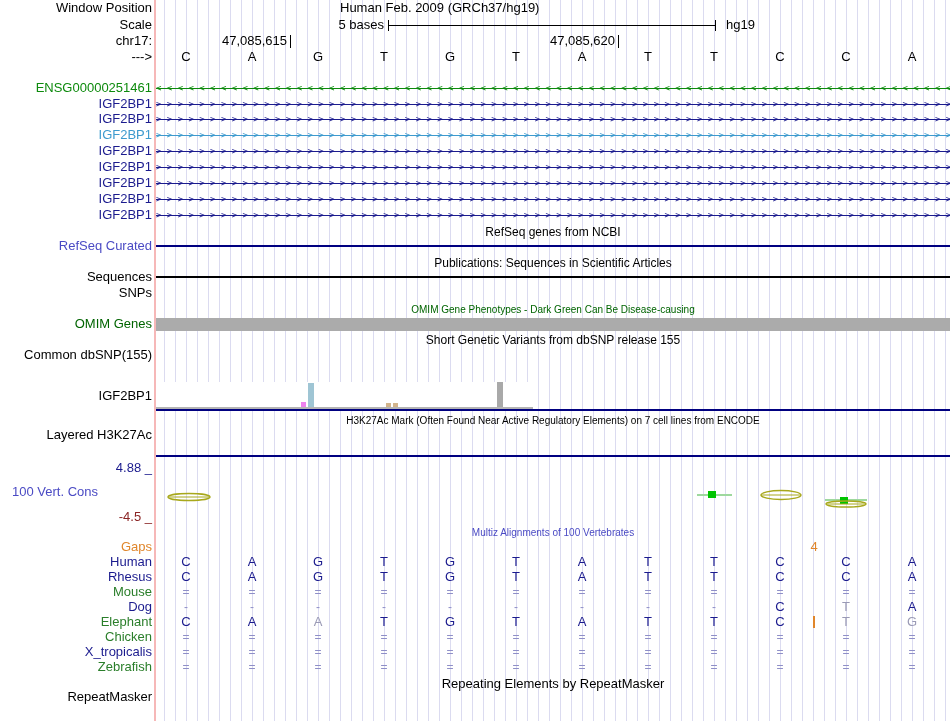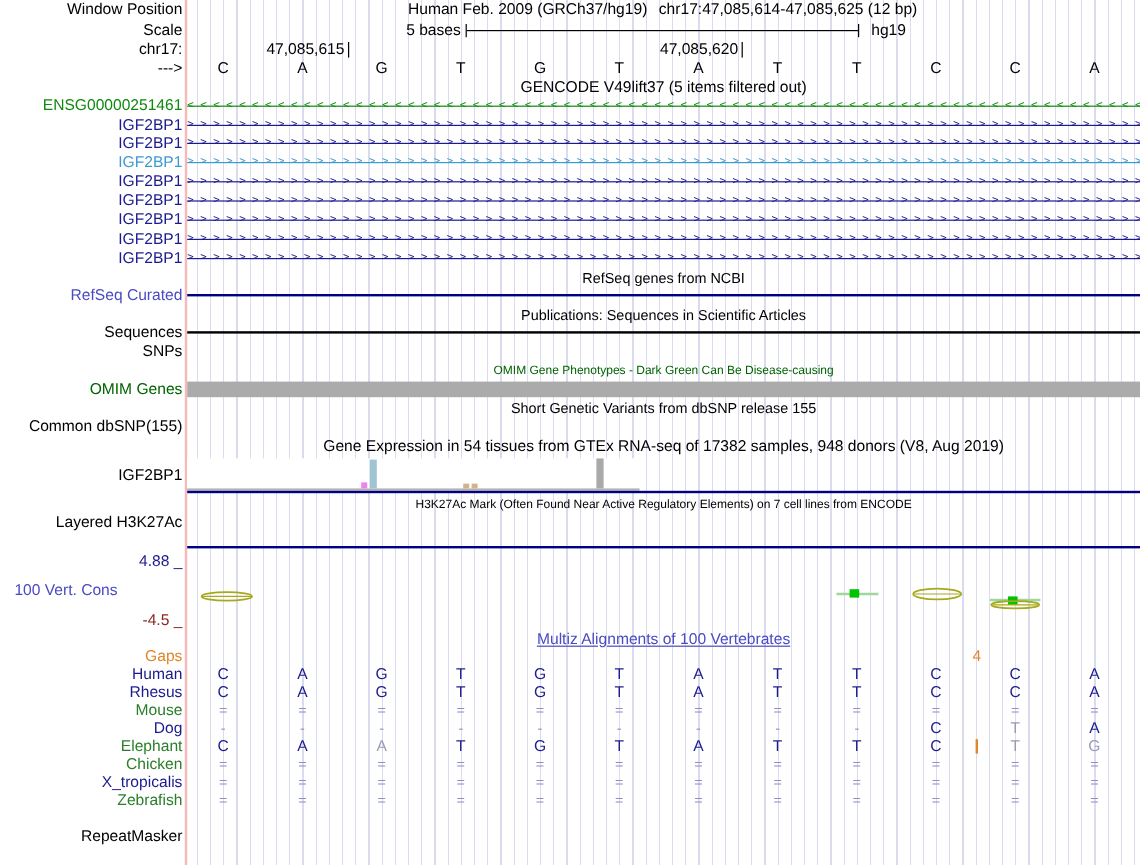--- a/index.html
+++ b/index.html
@@ -30,21 +30,20 @@
            font-family:"DejaVu Sans Mono",monospace;font-size:9px;line-height:13px;letter-spacing:5.4px}
 </style>
 </head>
 <body>
 
 <div id="stage">
   <div id="grid"></div>
   <div id="pink"></div>
 
   <span class="hdr" id="hdr-assembly">Human Feb. 2009 (GRCh37/hg19)</span>
-  <span class="hdr" id="hdr-range">chr17:47,085,614-47,085,625 (12 bp)</span>
   <span class="hdr" id="hdr-scaleval">5 bases</span>
   <span id="scalebar"></span>
   <span class="hdr" id="hdr-genome">hg19</span>
   <span class="hdr" id="coord-left">47,085,615</span>
   <span class="coord-tick" id="tick-left"></span>
   <span class="hdr" id="coord-right">47,085,620</span>
   <span class="coord-tick" id="tick-right"></span>
 <div class="lab" style="top: 1px; color: rgb(0, 0, 0);">Window Position</div>
     <div class="lab" style="top: 18px; color: rgb(0, 0, 0);">Scale</div>
     <div class="lab" style="top: 34px; color: rgb(0, 0, 0);">chr17:</div>
@@ -54,28 +53,27 @@
     <div class="lab" style="top: 286px; color: rgb(0, 0, 0);">SNPs</div>
     <div class="lab" style="top: 317px; color: rgb(0, 100, 0);">OMIM Genes</div>
     <div class="lab" style="top: 348px; color: rgb(0, 0, 0);">Common dbSNP(155)</div>
     <div class="lab" style="top: 389px; color: rgb(0, 0, 0);">IGF2BP1</div>
     <div class="lab" style="top: 428px; color: rgb(0, 0, 0);">Layered H3K27Ac</div>
     <div class="lab" style="top: 461px; color: rgb(27, 27, 142);">4.88 _</div>
     <div class="lab left" style="top: 485px; color: rgb(74, 74, 196);">100 Vert. Cons</div>
     <div class="lab" style="top: 510px; color: rgb(139, 37, 37);">-4.5 _</div>
     <div class="lab" style="top: 540px; color: rgb(224, 134, 43);">Gaps</div>
     <div class="lab" style="top: 690px; color: rgb(0, 0, 0);">RepeatMasker</div>
-    <div class="title" style="top: 66px; color: rgb(0, 0, 0); font-size: 13px;">GENCODE V49lift37 (5 items filtered out)</div>
     <div class="title" style="top: 256px; color: rgb(0, 0, 0); font-size: 12px;">Publications: Sequences in Scientific Articles</div>
     <div class="title" style="top: 225px; color: rgb(0, 0, 0); font-size: 12px;">RefSeq genes from NCBI</div>
     <div class="title" style="top: 303px; color: rgb(0, 100, 0); font-size: 10px;">OMIM Gene Phenotypes - Dark Green Can Be Disease-causing</div>
     <div class="title" style="top: 333px; color: rgb(0, 0, 0); font-size: 12px;">Short Genetic Variants from dbSNP release 155</div>
-    <div class="title" style="top: 365px; color: rgb(0, 0, 0); font-size: 13px;">Gene Expression in 54 tissues from GTEx RNA-seq of 17382 samples, 948 donors (V8, Aug 2019)</div>
     <div class="title" style="top: 414px; color: rgb(0, 0, 0); font-size: 10px;">H3K27Ac Mark (Often Found Near Active Regulatory Elements) on 7 cell lines from ENCODE</div>
-    <div class="title" style="top: 526px; color: rgb(74, 74, 196); font-size: 13px; text-decoration: underline;">Multiz Alignments of 100 Vertebrates</div>
+    <div class="title" style="top: 526px; color: rgb(74, 74, 196); font-size: 10px;">Multiz Alignments of 100 Vertebrates</div>
+    <div class="title" style="top: 677px; color: rgb(0, 0, 0); font-size: 13px;">Repeating Elements by RepeatMasker</div>
     <div class="lab" style="top: 81px; color: rgb(13, 138, 13);">ENSG00000251461</div>
     <div class="generow" style="top: 82px; color: rgb(13, 138, 13); background-image: linear-gradient(rgb(13, 138, 13), rgb(13, 138, 13)); background-size: 100% 1px; background-position: 0px 6px; background-repeat: no-repeat;">&lt;&lt;&lt;&lt;&lt;&lt;&lt;&lt;&lt;&lt;&lt;&lt;&lt;&lt;&lt;&lt;&lt;&lt;&lt;&lt;&lt;&lt;&lt;&lt;&lt;&lt;&lt;&lt;&lt;&lt;&lt;&lt;&lt;&lt;&lt;&lt;&lt;&lt;&lt;&lt;&lt;&lt;&lt;&lt;&lt;&lt;&lt;&lt;&lt;&lt;&lt;&lt;&lt;&lt;&lt;&lt;&lt;&lt;&lt;&lt;&lt;&lt;&lt;&lt;&lt;&lt;&lt;&lt;&lt;&lt;&lt;&lt;&lt;&lt;&lt;&lt;&lt;&lt;&lt;&lt;</div>
     <div class="lab" style="top: 97px; color: rgb(27, 27, 142);">IGF2BP1</div>
     <div class="generow" style="top: 98px; color: rgb(27, 27, 142); background-image: linear-gradient(rgb(27, 27, 142), rgb(27, 27, 142)); background-size: 100% 1px; background-position: 0px 6px; background-repeat: no-repeat;">&gt;&gt;&gt;&gt;&gt;&gt;&gt;&gt;&gt;&gt;&gt;&gt;&gt;&gt;&gt;&gt;&gt;&gt;&gt;&gt;&gt;&gt;&gt;&gt;&gt;&gt;&gt;&gt;&gt;&gt;&gt;&gt;&gt;&gt;&gt;&gt;&gt;&gt;&gt;&gt;&gt;&gt;&gt;&gt;&gt;&gt;&gt;&gt;&gt;&gt;&gt;&gt;&gt;&gt;&gt;&gt;&gt;&gt;&gt;&gt;&gt;&gt;&gt;&gt;&gt;&gt;&gt;&gt;&gt;&gt;&gt;&gt;&gt;&gt;&gt;&gt;&gt;&gt;&gt;&gt;</div>
     <div class="lab" style="top: 112px; color: rgb(27, 27, 142);">IGF2BP1</div>
     <div class="generow" style="top: 113px; color: rgb(27, 27, 142); background-image: linear-gradient(rgb(27, 27, 142), rgb(27, 27, 142)); background-size: 100% 1px; background-position: 0px 6px; background-repeat: no-repeat;">&gt;&gt;&gt;&gt;&gt;&gt;&gt;&gt;&gt;&gt;&gt;&gt;&gt;&gt;&gt;&gt;&gt;&gt;&gt;&gt;&gt;&gt;&gt;&gt;&gt;&gt;&gt;&gt;&gt;&gt;&gt;&gt;&gt;&gt;&gt;&gt;&gt;&gt;&gt;&gt;&gt;&gt;&gt;&gt;&gt;&gt;&gt;&gt;&gt;&gt;&gt;&gt;&gt;&gt;&gt;&gt;&gt;&gt;&gt;&gt;&gt;&gt;&gt;&gt;&gt;&gt;&gt;&gt;&gt;&gt;&gt;&gt;&gt;&gt;&gt;&gt;&gt;&gt;&gt;&gt;</div>
     <div class="lab" style="top: 128px; color: rgb(61, 154, 206);">IGF2BP1</div>
     <div class="generow" style="top: 129px; color: rgb(61, 154, 206); background-image: linear-gradient(rgb(61, 154, 206), rgb(61, 154, 206)); background-size: 100% 1px; background-position: 0px 6px; background-repeat: no-repeat;">&gt;&gt;&gt;&gt;&gt;&gt;&gt;&gt;&gt;&gt;&gt;&gt;&gt;&gt;&gt;&gt;&gt;&gt;&gt;&gt;&gt;&gt;&gt;&gt;&gt;&gt;&gt;&gt;&gt;&gt;&gt;&gt;&gt;&gt;&gt;&gt;&gt;&gt;&gt;&gt;&gt;&gt;&gt;&gt;&gt;&gt;&gt;&gt;&gt;&gt;&gt;&gt;&gt;&gt;&gt;&gt;&gt;&gt;&gt;&gt;&gt;&gt;&gt;&gt;&gt;&gt;&gt;&gt;&gt;&gt;&gt;&gt;&gt;&gt;&gt;&gt;&gt;&gt;&gt;&gt;</div>
     <div class="lab" style="top: 144px; color: rgb(27, 27, 142);">IGF2BP1</div>
     <div class="generow" style="top: 145px; color: rgb(27, 27, 142); background-image: linear-gradient(rgb(27, 27, 142), rgb(27, 27, 142)); background-size: 100% 1px; background-position: 0px 6px; background-repeat: no-repeat;">&gt;&gt;&gt;&gt;&gt;&gt;&gt;&gt;&gt;&gt;&gt;&gt;&gt;&gt;&gt;&gt;&gt;&gt;&gt;&gt;&gt;&gt;&gt;&gt;&gt;&gt;&gt;&gt;&gt;&gt;&gt;&gt;&gt;&gt;&gt;&gt;&gt;&gt;&gt;&gt;&gt;&gt;&gt;&gt;&gt;&gt;&gt;&gt;&gt;&gt;&gt;&gt;&gt;&gt;&gt;&gt;&gt;&gt;&gt;&gt;&gt;&gt;&gt;&gt;&gt;&gt;&gt;&gt;&gt;&gt;&gt;&gt;&gt;&gt;&gt;&gt;&gt;&gt;&gt;&gt;</div>

